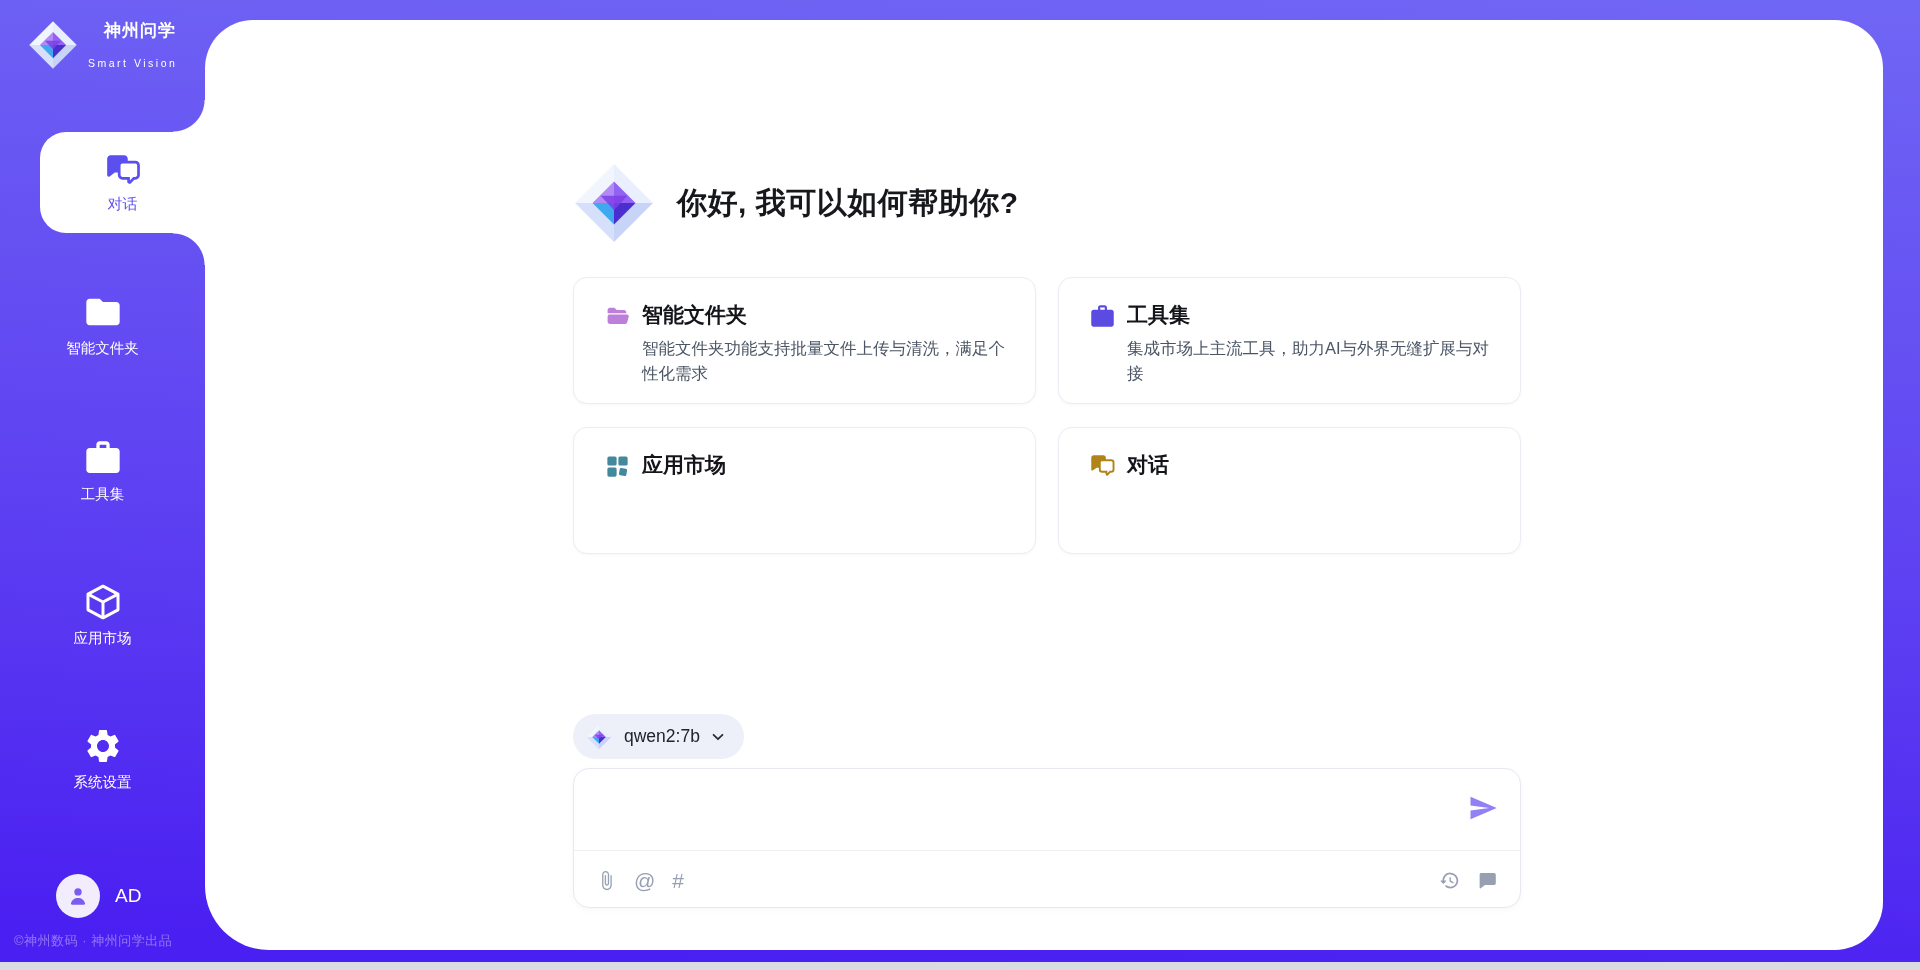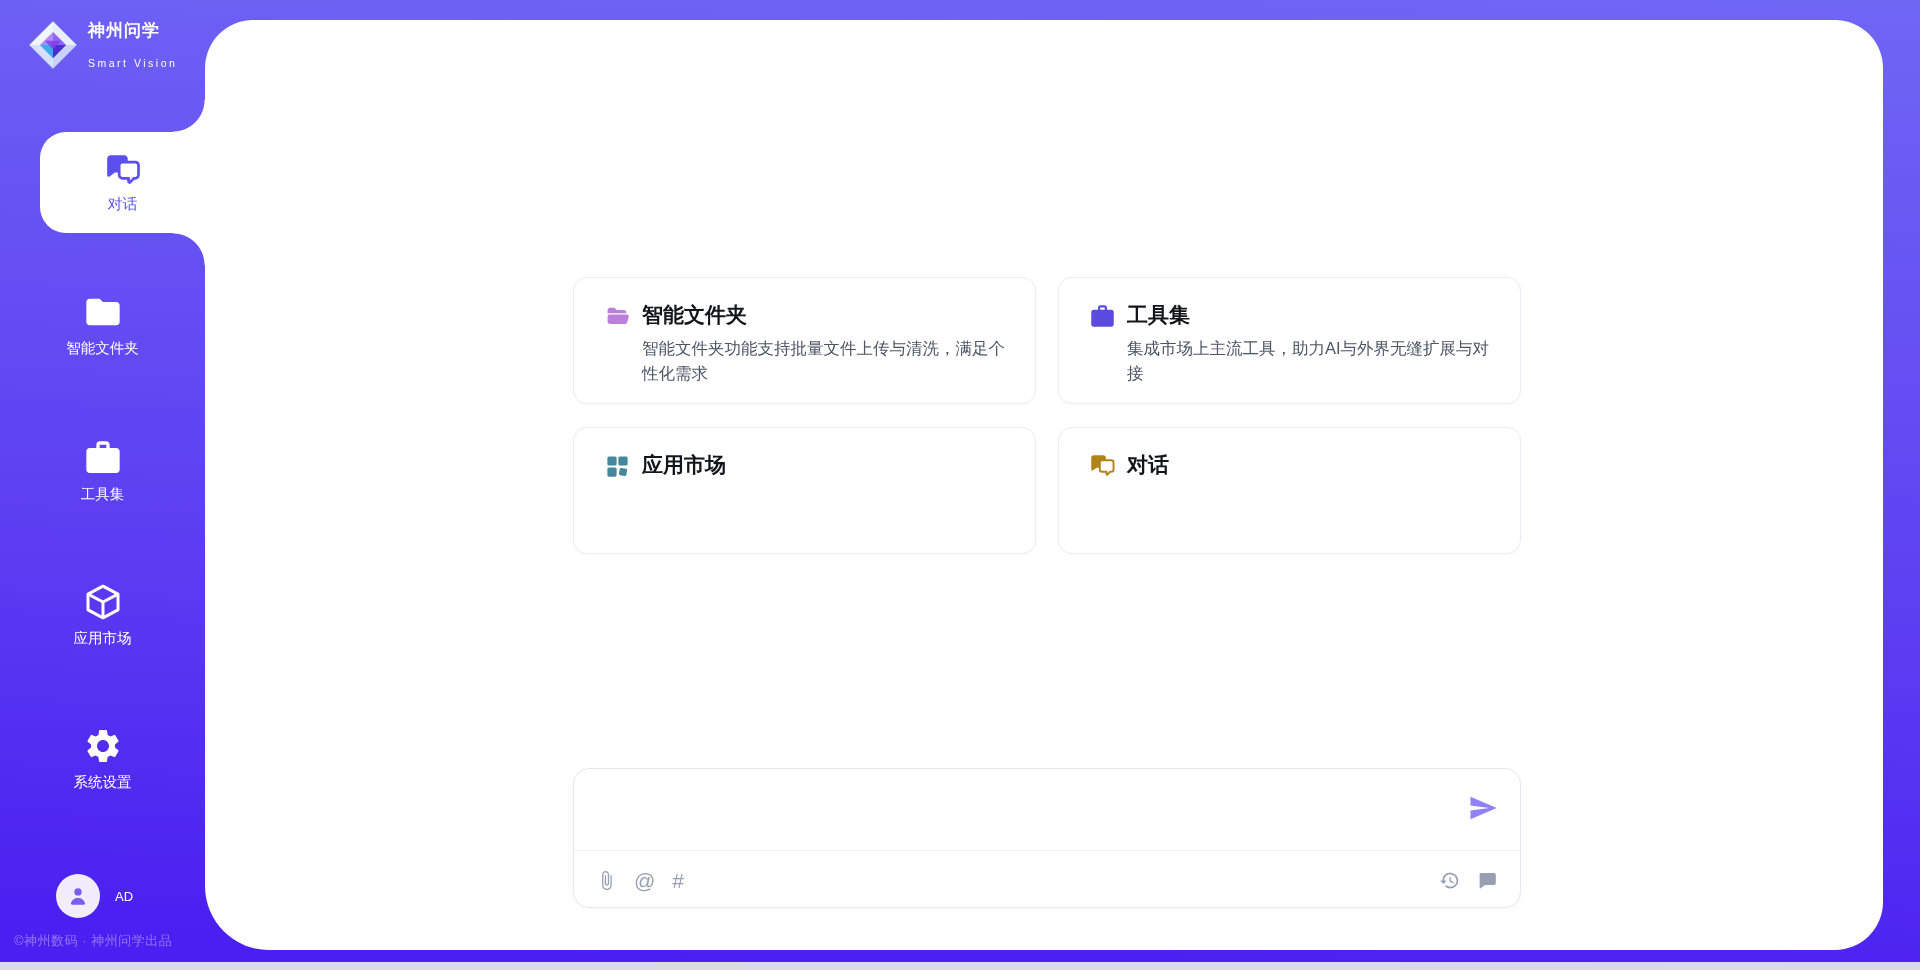--- a/index.html
+++ b/index.html
@@ -10,41 +10,41 @@
     position:relative;
   }
 
   
   .bottom-strip { position:absolute; left:0; bottom:0; width:1920px; height:8px; background:#d8dbe2; }
 
   
   .sidebar { position:absolute; left:0; top:0; width:205px; height:962px; }
   .logo-block { position:absolute; left:28px; top:20px; display:flex; align-items:center; gap:10px; }
   .logo-block .logo-diamond { width:50px; height:50px; }
-  .brand-name { color:#fff; font-size:17px; font-weight:700; letter-spacing:1px; line-height:1.2; }
+  .brand-name { color:#fff; font-size:17px; font-weight:700; letter-spacing:1px; line-height:1.2;margin-left:16px; }
   .brand-sub { color:#fff; font-size:10.5px; letter-spacing:2.5px; font-weight:400; margin-top:16px; }
 
   .nav-item { position:absolute; width:205px; text-align:center; cursor:pointer; }
   .nav-item .nav-icon { width:40px; height:40px; margin:0 auto; display:block; color:#fff; }
   .nav-item .nav-label { display:block; margin-top:7px; color:#fff; font-size:14.5px; }
 
   .active-bubble { position:absolute; left:40px; top:132px; width:165px; height:101px;
     background:#fff; border-radius:26px 0 0 26px; cursor:pointer;
     display:flex; flex-direction:column; align-items:center; justify-content:center; }
   .active-bubble .nav-icon { width:38px; height:38px; color:#5b4ff0; }
   .active-bubble .nav-label { margin-top:5px; color:#5b4ff0; font-size:15px; font-weight:500; }
   .fillet-top { position:absolute; left:173px; top:100px; width:32px; height:32px;
     background:radial-gradient(circle at 0 0, rgba(0,0,0,0) 31px, #fff 32px); }
   .fillet-bottom { position:absolute; left:173px; top:233px; width:32px; height:32px;
     background:radial-gradient(circle at 0 100%, rgba(0,0,0,0) 31px, #fff 32px); }
 
   .user-row { position:absolute; left:56px; top:874px; display:flex; align-items:center; gap:15px; cursor:pointer; }
   .avatar { width:44px; height:44px; border-radius:50%; background:#f2edfc; display:flex; align-items:center; justify-content:center; }
   .avatar svg { width:26px; height:26px; fill:#7a5cf0; }
-  .user-initials { color:#fff; font-size:13px; font-weight:400;text-align:right; }
+  .user-initials { color:#fff; font-size:19px; font-weight:400;text-align:right; }
   .sidebar-footer { position:absolute; left:14px; top:932px; color:rgba(255,255,255,0.38); font-size:13px; letter-spacing:0.5px; }
 
   
   .main { position:absolute; left:205px; top:20px; width:1678px; height:930px;
     background:#fff; border-radius:48px 48px 48px 64px; }
 
   .greeting { position:absolute; left:368px; top:142px; display:flex; align-items:center; gap:22px; }
   .greeting .logo-diamond { width:82px; height:82px; }
   .greeting-title { font-size:30px; font-weight:700; color:#17181c; letter-spacing:0.5px; }
 
@@ -163,20 +163,26 @@
         </svg>
       </div>
       <span class="user-initials">AD</span>
     </div>
 
     <div class="sidebar-footer">©神州数码 · 神州问学出品</div>
   </div>
 
   <div class="main">
 
+    <div class="greeting">
+      <svg class="logo-diamond" viewBox="0 0 80 80">
+          <use href="#diamond-logo"></use>
+        </svg>
+      <h1 class="greeting-title">你好, 我可以如何帮助你?</h1>
+    </div>
 
     <div class="cards">
 
       <div class="card">
         <svg class="card-icon" viewBox="0 0 24 24" fill="currentColor" style="color: rgb(189, 128, 218);">
           <path d="M3.2 6.2c0-1.1.9-2 2-2h4.1l2 2h6.5c1.1 0 2 .9 2 2v.9H3.2V6.2z"></path>
           <path d="M4.6 10.2h15.9c1 0 1.73.95 1.47 1.92l-1.3 5.06c-.23.88-1.02 1.52-1.93 1.52H5.2c-1.1 0-2-.9-2-2v-4.4c0-1.2.6-2.1 1.4-2.1z"></path>
         </svg>
         <div class="card-title">智能文件夹</div>
         <div class="card-desc">智能文件夹功能支持批量文件上传与清洗，满足个性化需求</div>
@@ -201,20 +207,29 @@
       </div>
 
       <div class="card">
         <svg class="card-icon" viewBox="0 0 24 24" style="color: rgb(176, 132, 24);">
             <use href="#chat-bubbles"></use>
           </svg>
         <div class="card-title">对话</div>
       </div>
     </div>
 
+    <div class="model-pill">
+      <svg class="logo-diamond" viewBox="0 0 80 80">
+          <use href="#diamond-logo"></use>
+        </svg>
+      <span class="model-name">qwen2:7b</span>
+      <svg class="chevron" viewBox="0 0 18 18">
+          <polyline points="4,6.5 9,11.5 14,6.5"></polyline>
+        </svg>
+    </div>
 
     <div class="input-card">
       <button class="send-btn">
         <svg viewBox="0 0 24 24">
             <path d="M2.01 21L23 12 2.01 3 2 10l15 2-15 2z"></path>
           </svg>
       </button>
       <div class="input-divider"></div>
       <div class="toolbar">
         <div class="toolbar-left">

